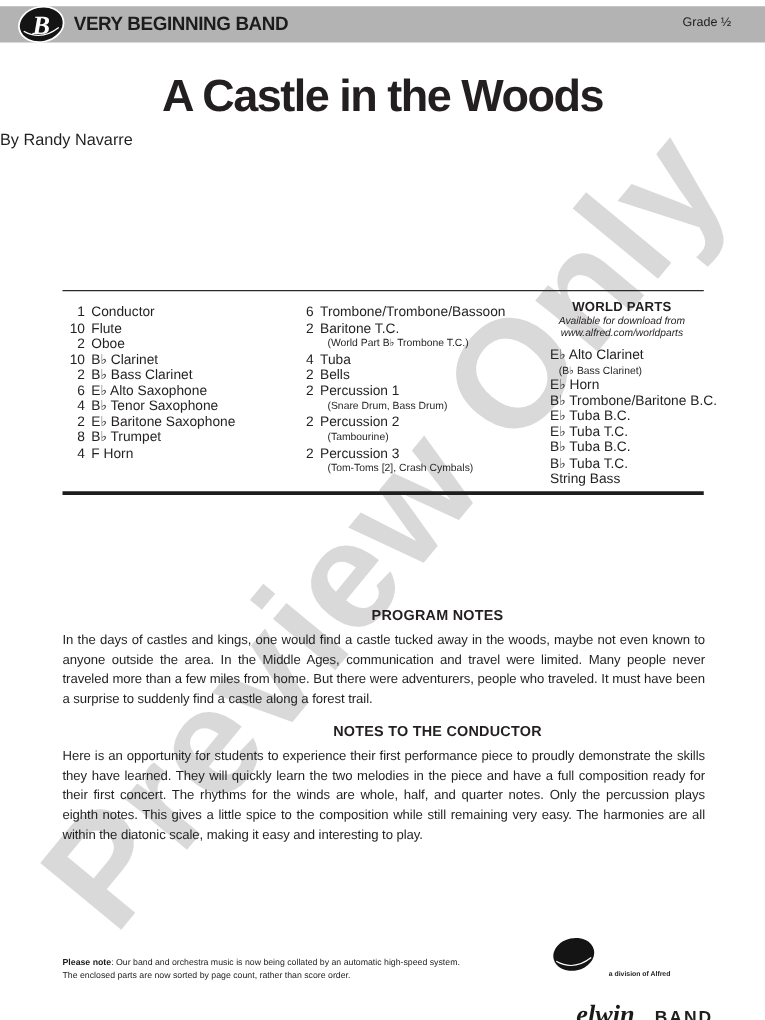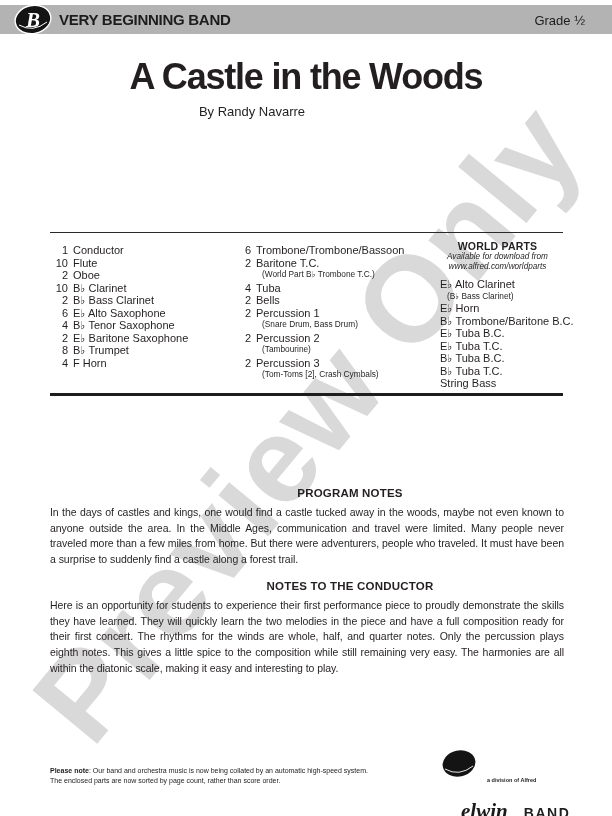--- a/index.html
+++ b/index.html
@@ -22,28 +22,28 @@
     position:absolute; top:5px; left:0; width:612px; height:29px;
     background:#b3b3b3; z-index:2;
   }
   .banner-logo { position:absolute; left:13px; top:-2px; }
   .series {
     position:absolute; left:59px; top:6px;
     font-size:15.5px; font-weight:bold; letter-spacing:-0.3px;
     color:#1c1c1c; transform:scaleX(0.97); transform-origin:left center;
     white-space:nowrap;
   }
-  .grade { position:absolute; right:27px; top:8px; font-size:13px; color:#1c1c1c; }
+  .grade { position:absolute; right:27px; top:8px; font-size:10px; color:#1c1c1c; }
   
   .title {
     position:absolute; top:56px; left:0; width:612px; text-align:center;
     font-size:36px; font-weight:bold; letter-spacing:-1.2px; z-index:1;
   }
   .byline {
-    position:absolute; top:104px; left:0; width:504px; text-align:center;
+    position:absolute; top:104px; left:0; width:504px; text-align:left;
     font-size:13px; z-index:1;
   }
   
   .instr { position:absolute; top:225px; left:50px; width:513px; height:172px; z-index:1; }
   .instr-head { position:relative; height:16px; text-align:center; }
   .instr-head .rule { position:absolute; top:7px; left:0; right:0; height:1.4px; background:#2a2a2a; }
   .instr-head .label {
     position:relative; display:inline-block; background:#fff; padding:0 10px;
     font-weight:bold; font-size:12.5px; letter-spacing:0.3px;
   }

